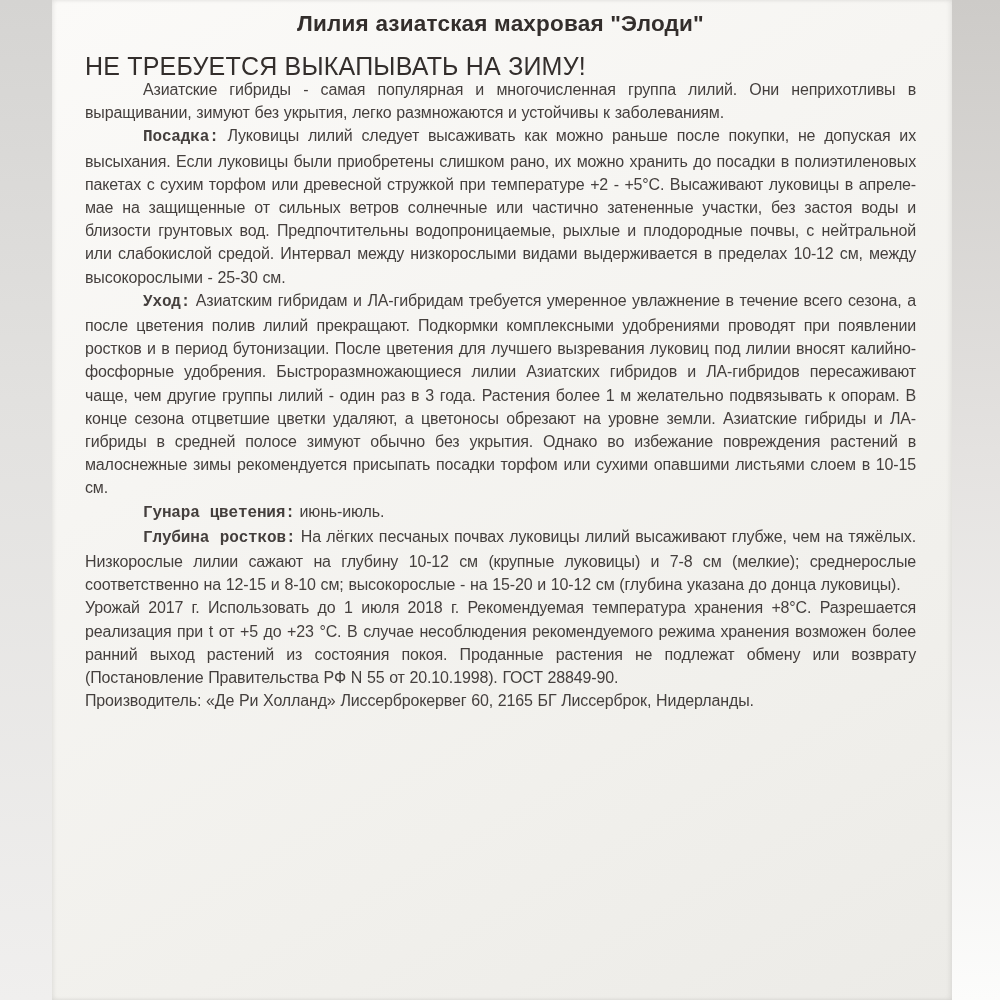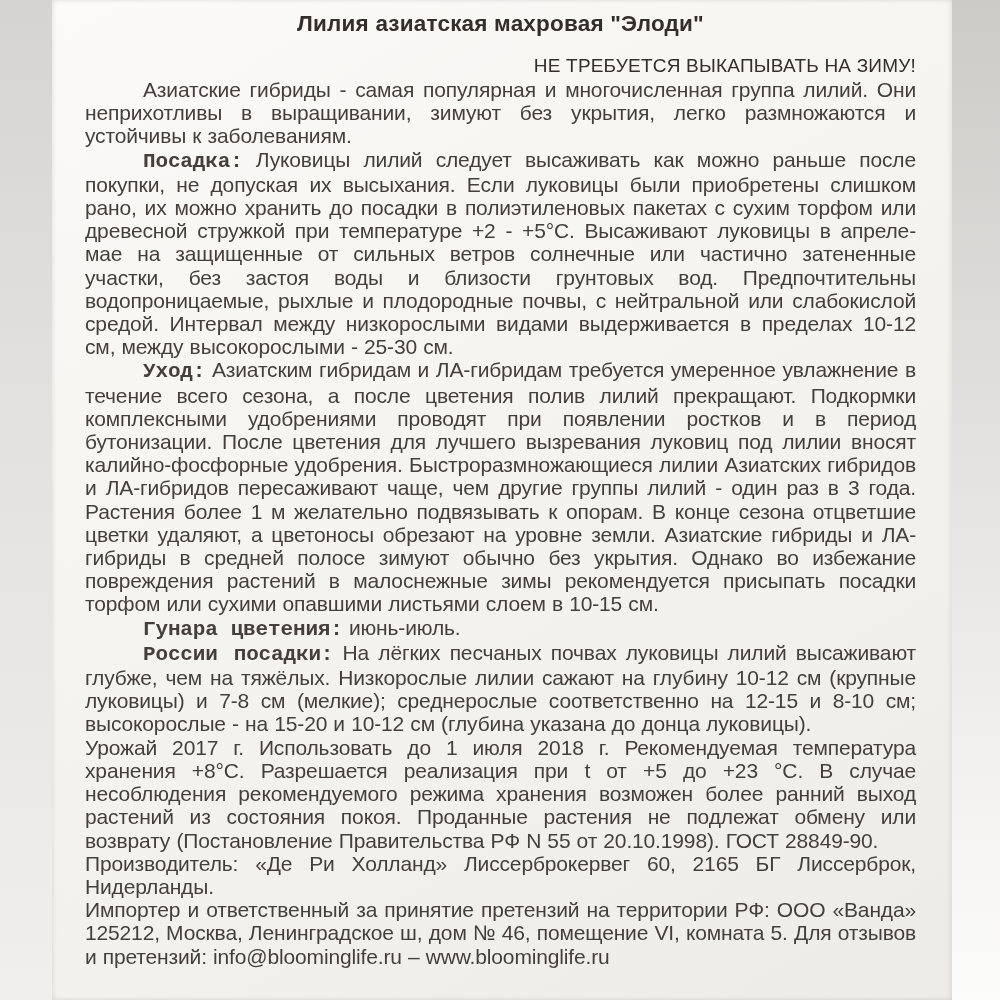--- a/index.html
+++ b/index.html
@@ -34,30 +34,30 @@
   .title {
     font-size: 22.5px;
     font-weight: bold;
     text-align: center;
     color: var(--title, #332e2c);
     letter-spacing: 0.2px;
     margin: 0 0 16px 0;
     line-height: 28px;
   }
   .subtitle {
-    font-size: 19px;
-    text-align: right;
+    font-size: 25px;
+    text-align: left;
     color: var(--title, #3a3634);
     margin: 0;
     line-height: 24px;
     letter-spacing: 0.2px;
   }
   .body-text p {
     margin: 0;
-    font-size: 21px;
+    font-size: 16px;
     line-height: 23.2px;
     text-align: justify;
     letter-spacing: -0.15px;
     word-spacing: 0.5px;
   }
   .body-text p.indent { text-indent: 58px; }
   .lead { font-weight: bold; font-family: Liberation Mono, monospace; }
 </style>
 </head>
 <body style="--text: #443f3d; --title: #332e2c; --label-bg: #f4f3f0; --photo-edge: #d2d0cd;">
@@ -72,24 +72,23 @@
 
     <div class="body-text">
       <p class="indent"><span>Азиатские гибриды - самая популярная и многочисленная группа лилий. Они неприхотливы в выращивании, зимуют без укрытия, легко размножаются и устойчивы к заболеваниям.</span></p>
 
       <p class="indent"><span class="lead">Посадка:</span><span> Луковицы лилий следует высаживать как можно раньше после покупки, не допуская их высыхания. Если луковицы были приобретены слишком рано, их можно хранить до посадки в полиэтиленовых пакетах с сухим торфом или древесной стружкой при температуре +2 - +5°С. Высаживают луковицы в апреле-мае на защищенные от сильных ветров солнечные или частично затененные участки, без застоя воды и близости грунтовых вод. Предпочтительны водопроницаемые, рыхлые и плодородные почвы, с нейтральной или слабокислой средой. Интервал между низкорослыми видами выдерживается в пределах 10-12 см, между высокорослыми - 25-30 см.</span></p>
 
       <p class="indent"><span class="lead">Уход:</span><span> Азиатским гибридам и ЛА-гибридам требуется умеренное увлажнение в течение всего сезона, а после цветения полив лилий прекращают. Подкормки комплексными удобрениями проводят при появлении ростков и в период бутонизации. После цветения для лучшего вызревания луковиц под лилии вносят калийно-фосфорные удобрения. Быстроразмножающиеся лилии Азиатских гибридов и ЛА-гибридов пересаживают чаще, чем другие группы лилий - один раз в 3 года. Растения более 1 м желательно подвязывать к опорам. В конце сезона отцветшие цветки удаляют, а цветоносы обрезают на уровне земли. Азиатские гибриды и ЛА-гибриды в средней полосе зимуют обычно без укрытия. Однако во избежание повреждения растений в малоснежные зимы рекомендуется присыпать посадки торфом или сухими опавшими листьями слоем в 10-15 см.</span></p>
 
       <p class="indent"><span class="lead">Гунара цветения:</span><span> июнь-июль.</span></p>
 
-      <p class="indent"><span class="lead">России посадки:</span><span> На лёгких песчаных почвах луковицы лилий высаживают глубже, чем на тяжёлых. Низкорослые лилии сажают на глубину 10-12 см (крупные луковицы) и 7-8 см (мелкие); среднерослые соответственно на 12-15 и 8-10 см; высокорослые - на 15-20 и 10-12 см (глубина указана до донца луковицы).</span></p>
+      <p class="indent"><span class="lead">Глубина ростков:</span><span> На лёгких песчаных почвах луковицы лилий высаживают глубже, чем на тяжёлых. Низкорослые лилии сажают на глубину 10-12 см (крупные луковицы) и 7-8 см (мелкие); среднерослые соответственно на 12-15 и 8-10 см; высокорослые - на 15-20 и 10-12 см (глубина указана до донца луковицы).</span></p>
 
 
       <p><span>Урожай 2017 г. Использовать до 1 июля 2018 г. Рекомендуемая температура хранения +8°С. Разрешается реализация при t от +5 до +23 °С. В случае несоблюдения рекомендуемого режима хранения возможен более ранний выход растений из состояния покоя. Проданные растения не подлежат обмену или возврату (Постановление Правительства РФ N 55 от 20.10.1998). ГОСТ 28849-90.</span></p>
 
 
       <p><span>Производитель: «Де Ри Холланд» Лиссерброкервег 60, 2165 БГ Лиссерброк, Нидерланды.</span></p>
 
-      <p><span>Импортер и ответственный за принятие претензий на территории РФ: ООО «Ванда» 125212, Москва, Ленинградское ш, дом № 46, помещение VI, комната 5. Для отзывов и претензий: info@bloominglife.ru – www.bloominglife.ru</span></p>
     </div>
   </div>
 </div>
 
 </body></html>

